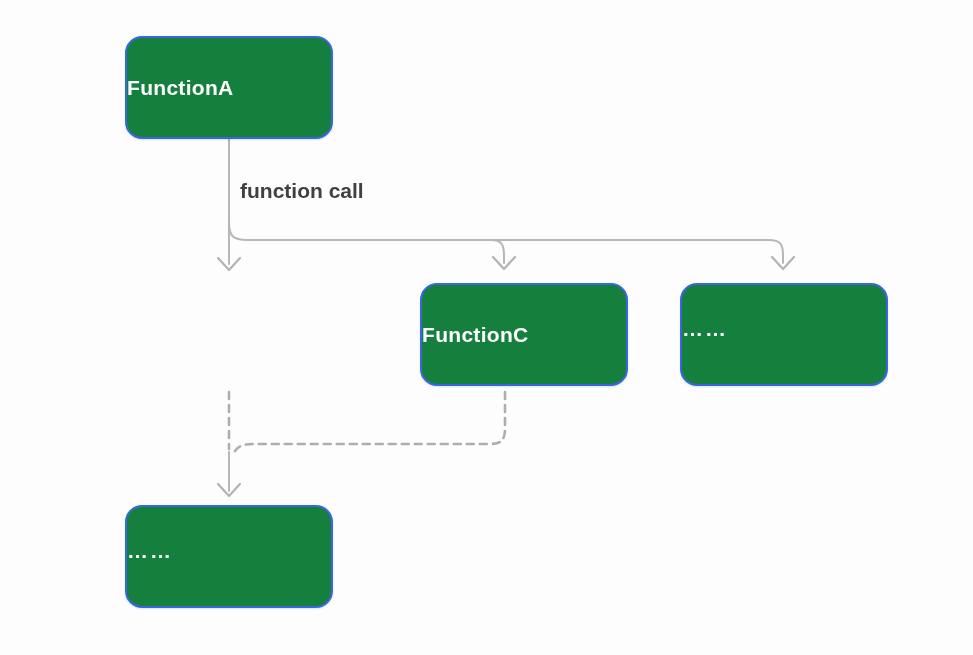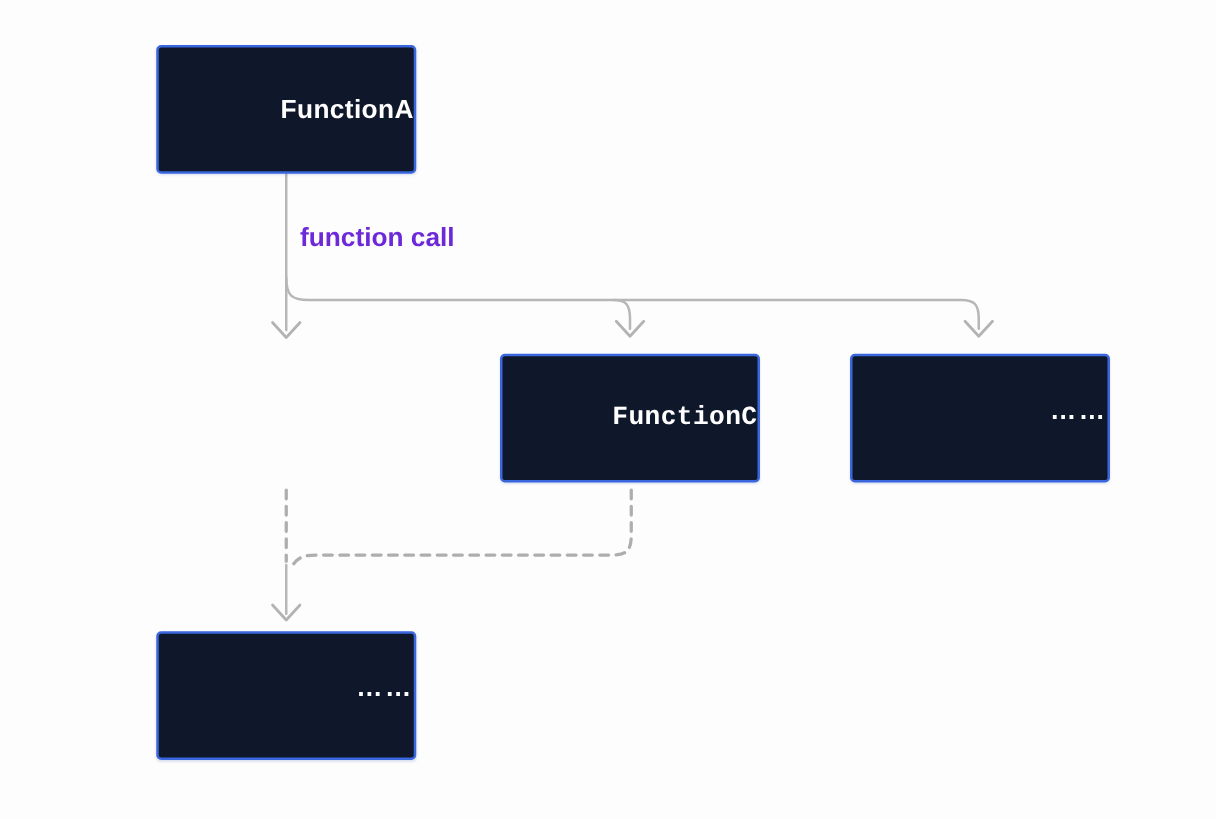--- a/index.html
+++ b/index.html
@@ -22,51 +22,51 @@
     position: absolute;
     left: 0;
     top: 0;
     width: 973px;
     height: 655px;
   }
   .node {
     position: absolute;
     width: 208px;
     height: 103px;
-    background: #0f172a;
+    background: #15803d;
     border: 2px solid #3a67dd;
-    border-radius: 4px;
+    border-radius: 17px;
     box-sizing: border-box;
     display: flex;
     align-items: center;
-    justify-content: flex-end;
+    justify-content: flex-start;
     box-shadow: 0 1px 2px rgba(30, 60, 160, 0.15);
   }
   .node .label {
     color: #ffffff;
     font-size: 21px;
     font-weight: 700;
     letter-spacing: 0.3px;
   }
   .node.ellipsis .label {
     margin-top: -12px;
     letter-spacing: 2px;
   }
   #node-function-a { left: 125px; top: 36px; }
   #node-function-b { left: 125px; top: 283px; }
-  #node-function-c { left: 400px; top: 283px; font-family: Liberation Mono, monospace; }
+  #node-function-c { left: 420px; top: 283px; }
   #node-more-right { left: 680px; top: 283px; }
   #node-more-bottom { left: 125px; top: 505px; }
   .edge-label {
     position: absolute;
     left: 240px;
     top: 179px;
     font-size: 21px;
     font-weight: 700;
-    color: #6d28d9;
+    color: #404040;
     text-align: center;
   }
   .wire {
     fill: none;
     stroke: #b7b7b7;
     stroke-width: 2;
     stroke-linecap: round;
     stroke-linejoin: round;
   }
   .wire.dashed {

